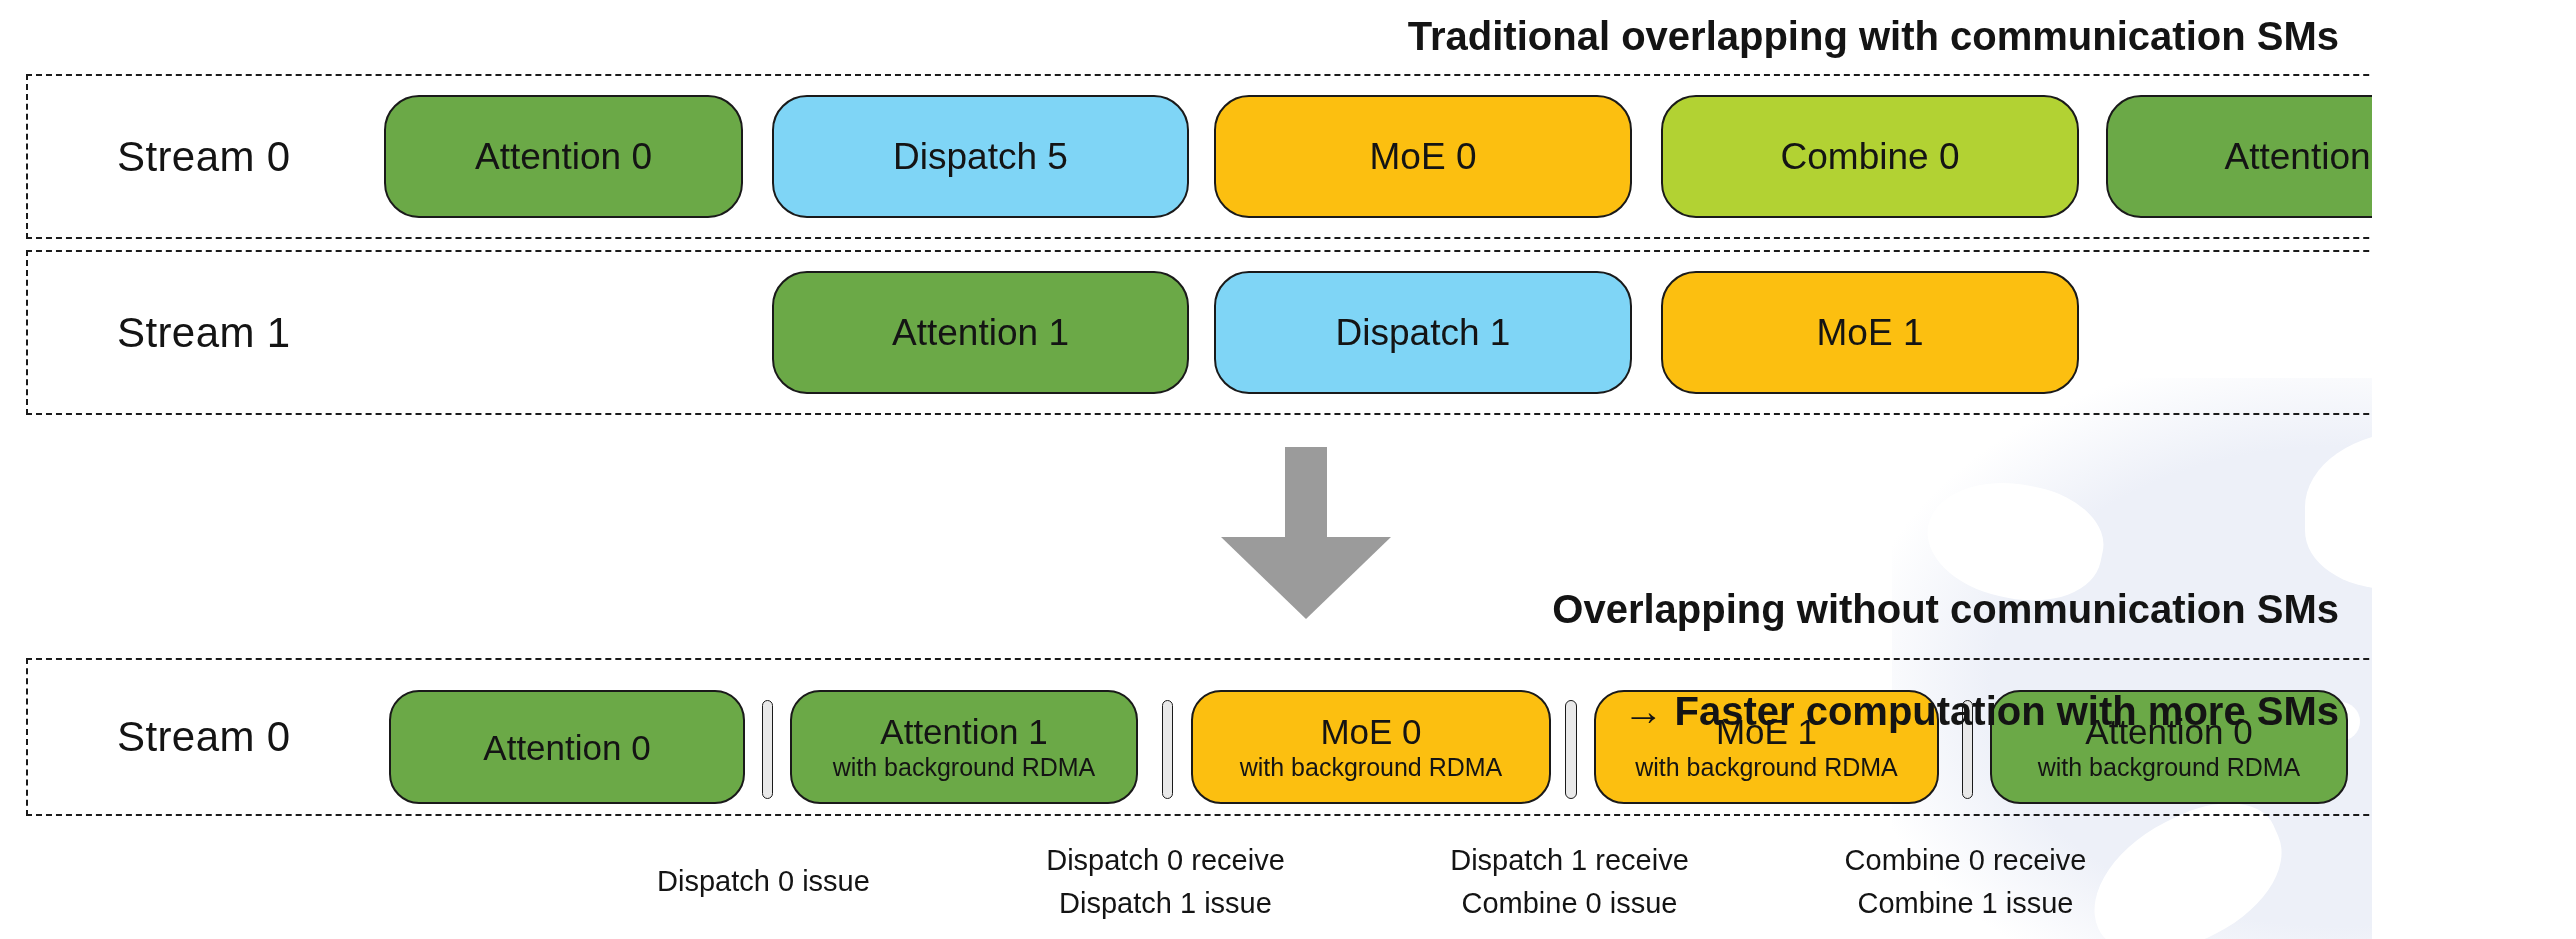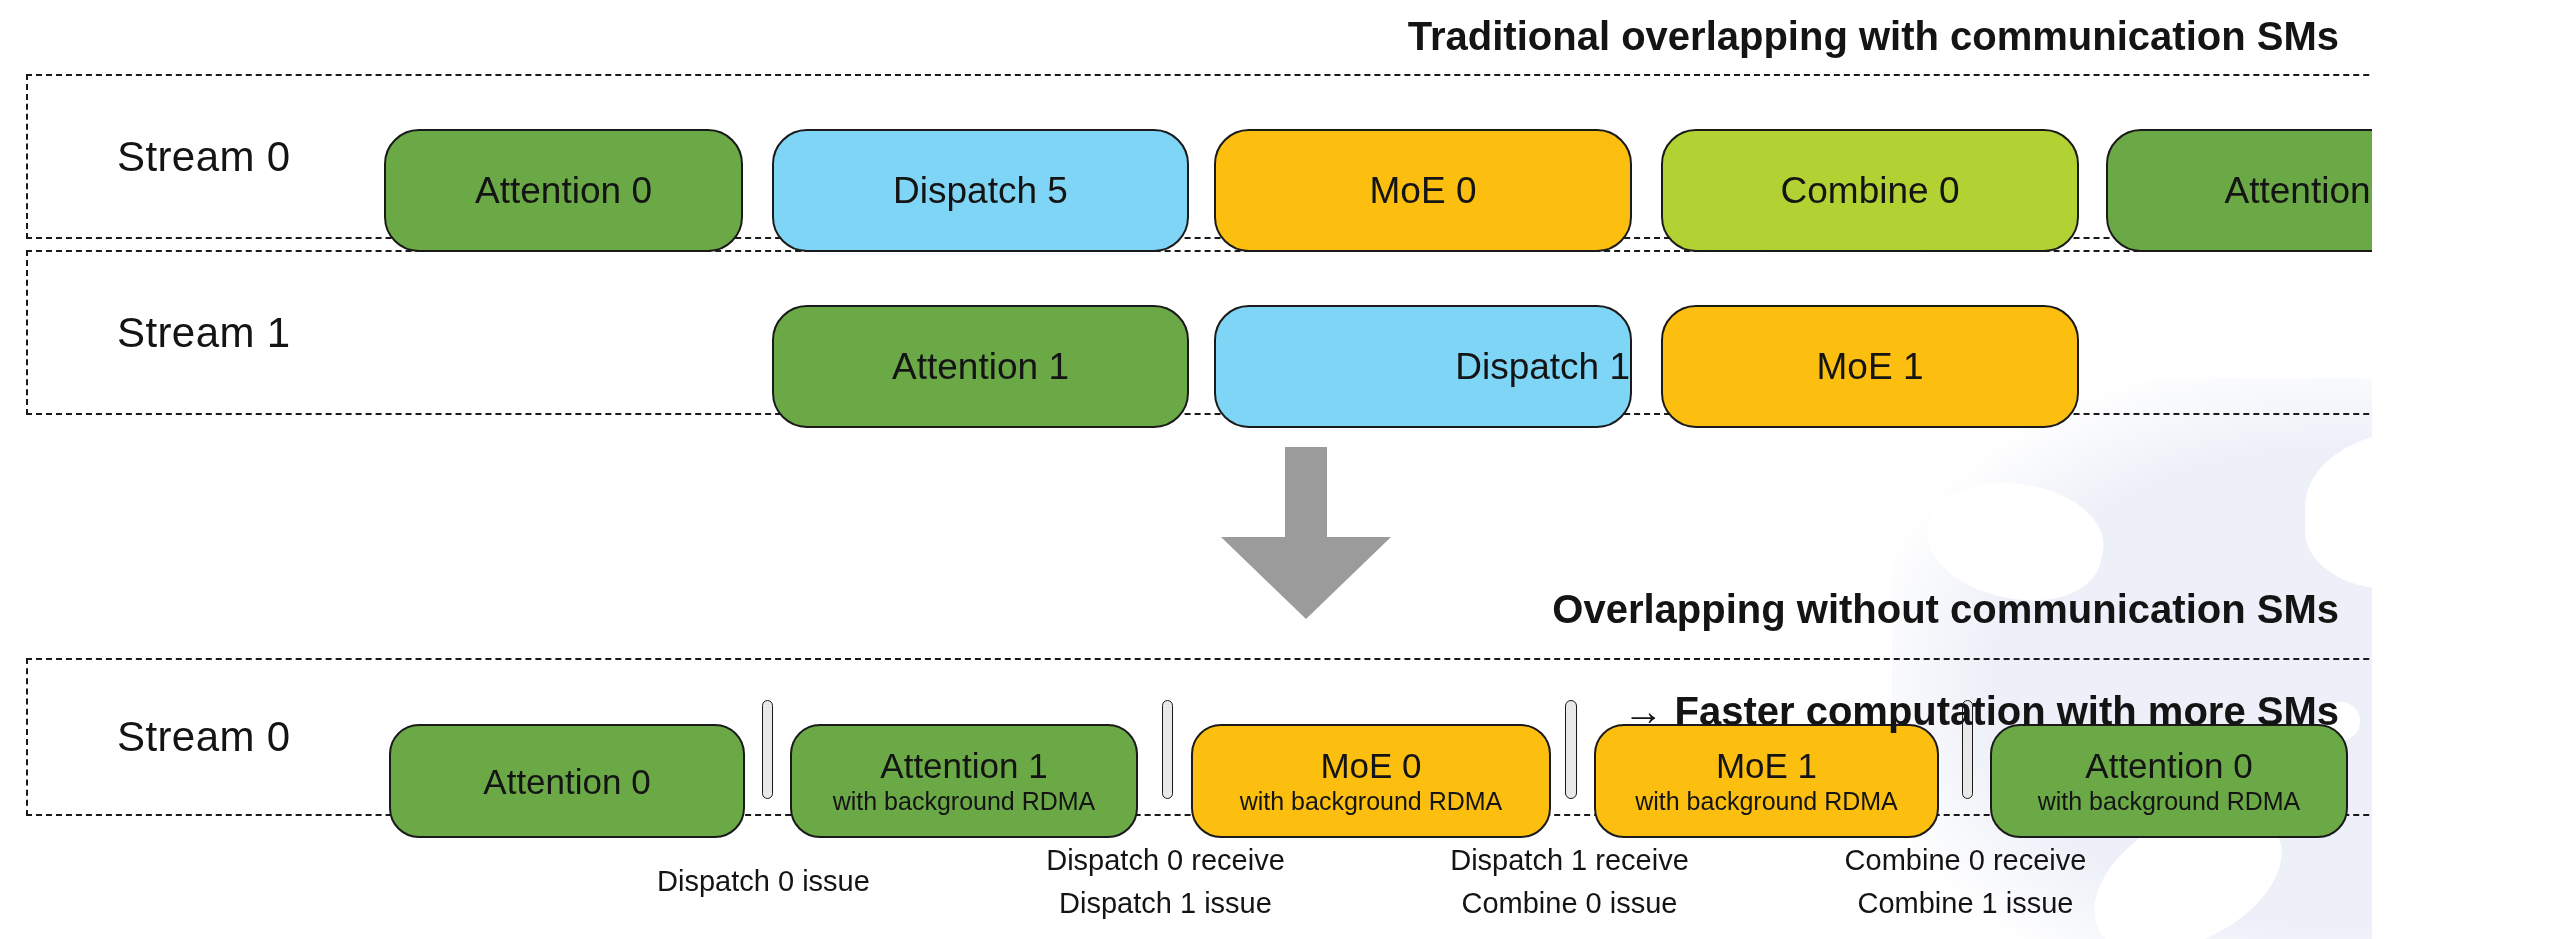--- a/index.html
+++ b/index.html
@@ -40,21 +40,20 @@
     position:absolute;left:49px;top:0;bottom:0;
     display:flex;align-items:center;
     font-size:42px;letter-spacing:0.4px;margin-left:40px;
   }
   
   .block{
     position:absolute;top:19.4px;height:123px;
     border:2.6px solid #1a1a1a;border-radius:35px;box-sizing:border-box;
     display:flex;flex-direction:column;align-items:center;justify-content:center;
     text-align:center;
-    margin-top:34px;
   }
   .block .block-label{font-size:37px;line-height:42px;}
   #row-b0 .block{top:30px;height:114px;border-radius:30px;}
   #row-b0 .block .block-label{font-size:35px;line-height:39px;}
   .block .block-sub{font-size:25px;line-height:30px;margin-top:1.8px;}
   
   .divider{
     position:absolute;top:40px;height:99px;width:11.4px;
     border:1.8px solid #1a1a1a;border-radius:7px;box-sizing:border-box;
   }
@@ -116,21 +115,21 @@
     <div class="block" style="left: 2078px; width: 414px; background-color: rgb(107, 169, 71);">
       <span class="block-label">Attention 0</span>
     </div>
   </div>
 
   <div id="row-s1" class="stream-row">
     <div class="stream-label">Stream 1</div>
     <div class="block" style="left: 744px; width: 417px; background-color: rgb(107, 169, 71);">
       <span class="block-label">Attention 1</span>
     </div>
-    <div class="block" style="left: 1186px; width: 418px; background-color: rgb(127, 213, 246); align-items: flex-end;">
+    <div class="block" style="left: 1186px; width: 418px; background-color: rgb(127, 213, 246);">
       <span class="block-label">Dispatch 1</span>
     </div>
     <div class="block" style="left: 1633px; width: 418px; background-color: rgb(252, 191, 16);">
       <span class="block-label">MoE 1</span>
     </div>
   </div>
 
   <div id="big-arrow">
     <div id="arrow-stem" style="background-color: rgb(155, 155, 155);"></div>
     <div id="arrow-head" style="border-top-color: rgb(155, 155, 155);"></div>

